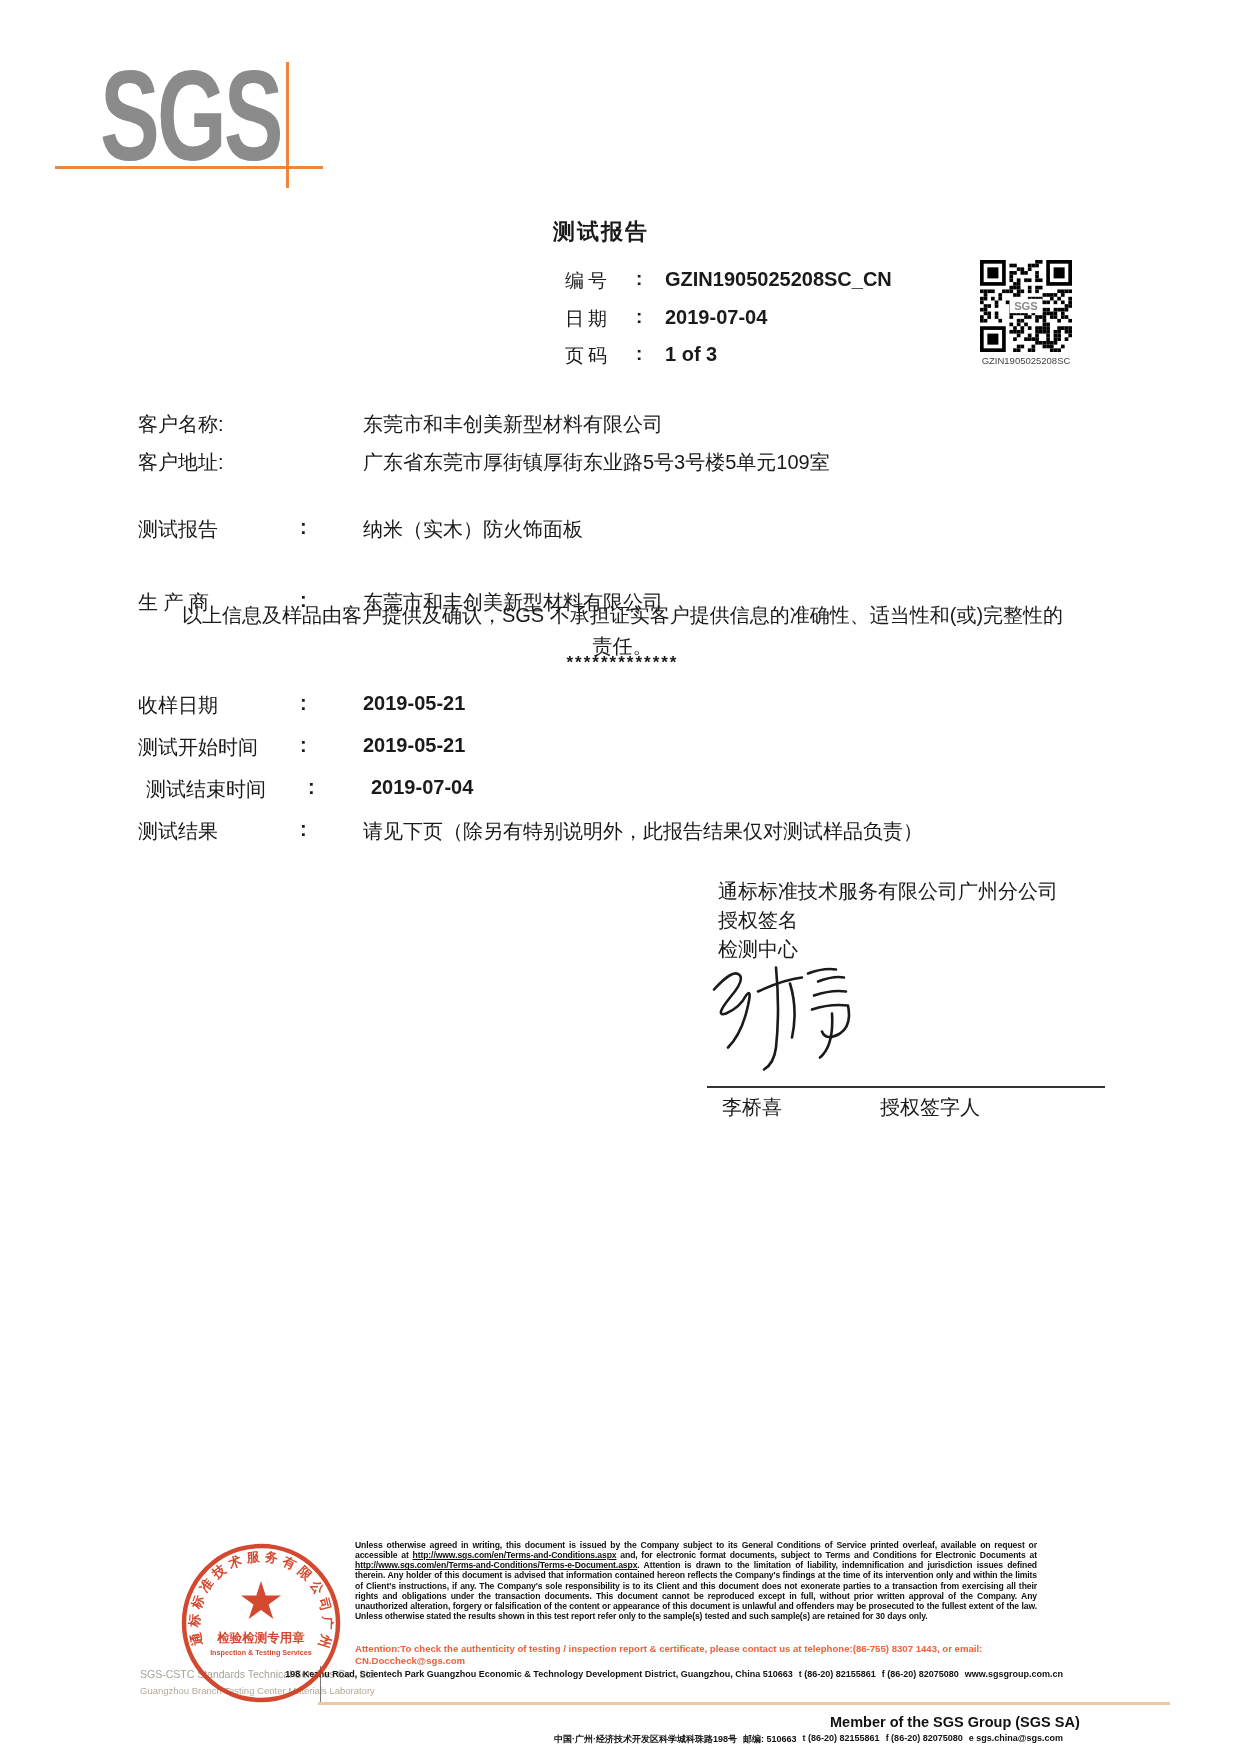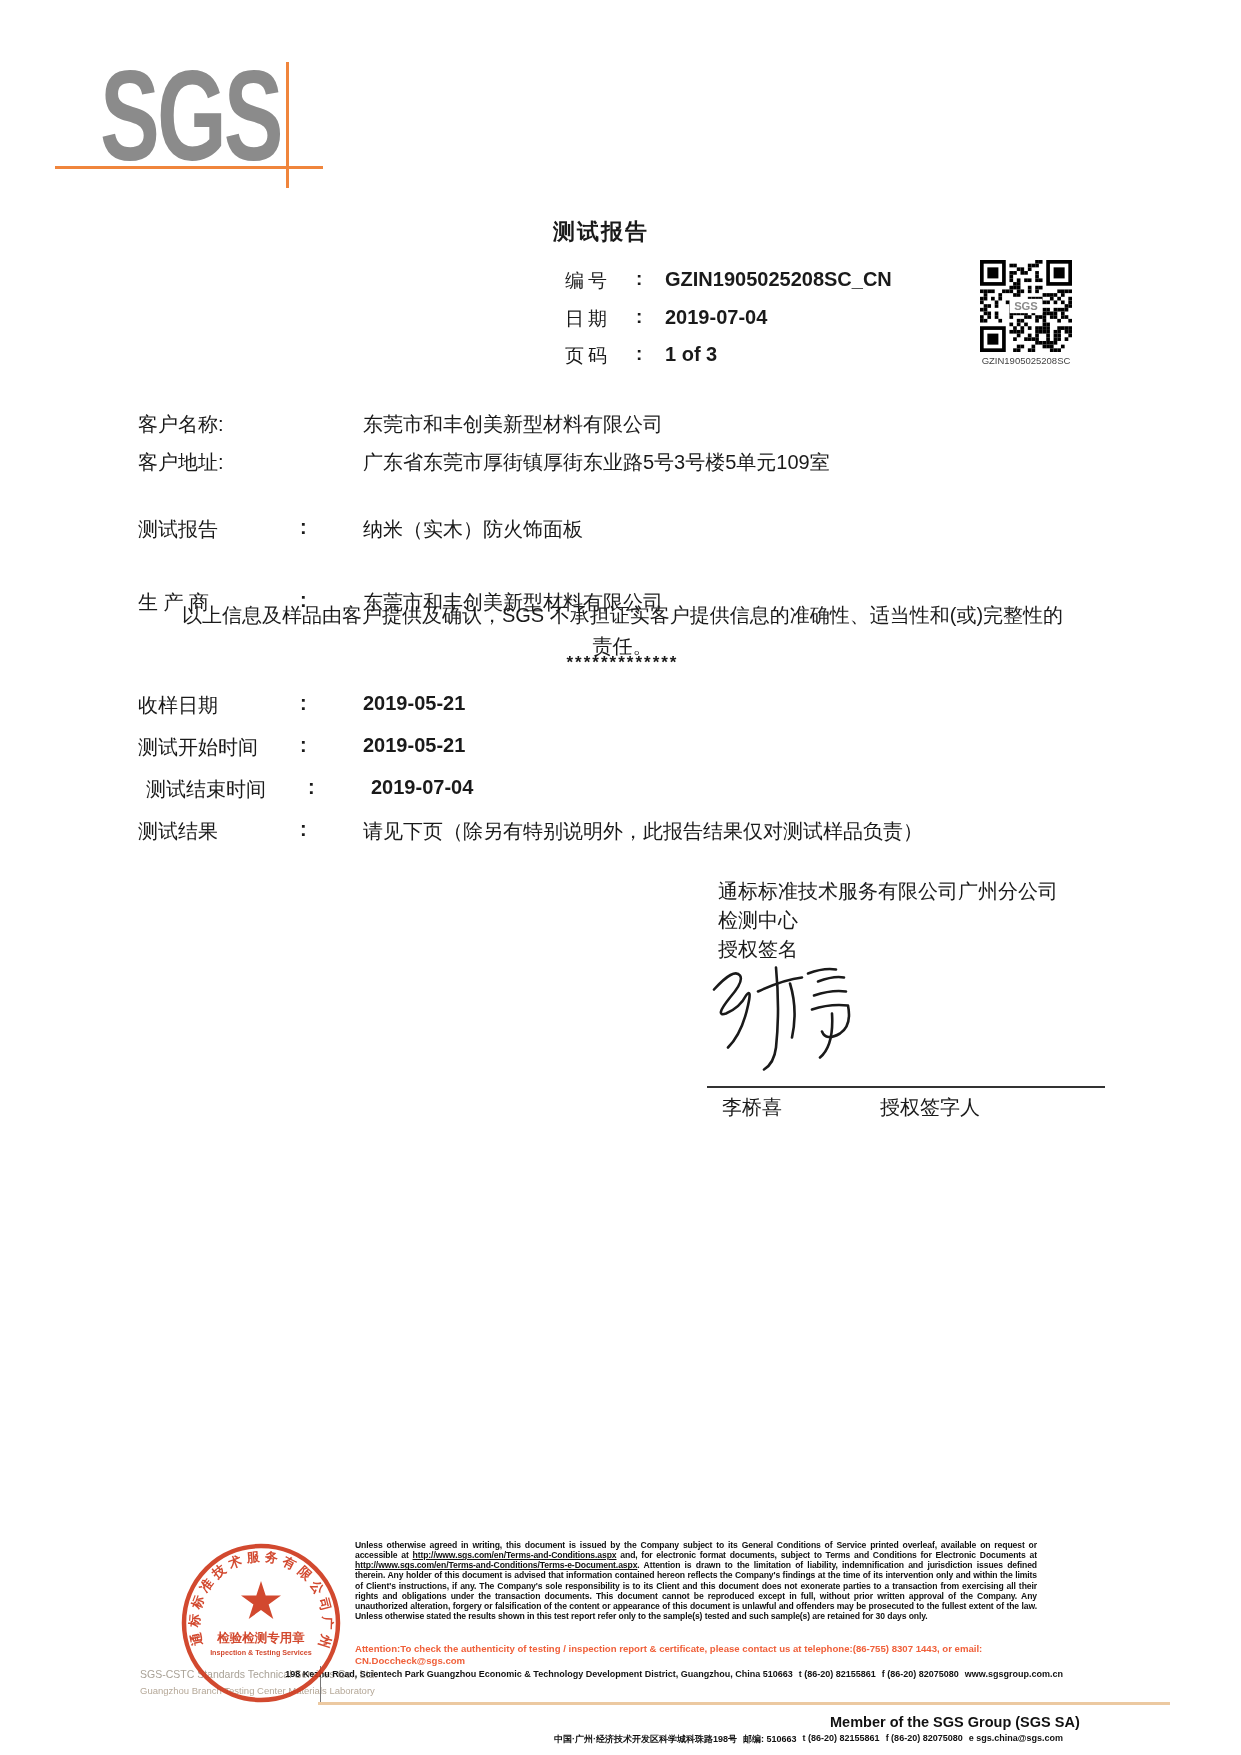--- a/index.html
+++ b/index.html
@@ -340,22 +340,22 @@
   <span class="val latin">2019-07-04</span>
 </div>
 <div class="abs brow" style="top:818px;">
   <span class="lbl">测试结果</span>
   <span class="col">:</span>
   <span class="val">请见下页（除另有特别说明外，此报告结果仅对测试样品负责）</span>
 </div>
 
 <div class="abs company-block">
   <div>通标标准技术服务有限公司广州分公司</div>
+  <div>授权签名</div>
   <div>检测中心</div>
-  <div>授权签名</div>
 </div>
 
 <svg class="abs sig-img" viewBox="0 0 160 115" xmlns="http://www.w3.org/2000/svg">
   <g fill="none" stroke="#1a1a1a" stroke-width="2.6" stroke-linecap="round" stroke-linejoin="round">
     <path d="M14,28 Q34,6 40,14 Q44,20 30,36 Q14,56 26,52 Q40,46 46,34 Q52,26 48,44 Q42,72 28,86"></path>
     <path d="M58,30 Q84,18 102,16"></path>
     <path d="M76,6 Q80,48 76,86 Q74,102 64,108"></path>
     <path d="M90,22 Q98,48 92,76"></path>
     <path d="M108,12 Q124,6 136,8"></path>
     <path d="M118,20 Q134,14 144,16"></path>

